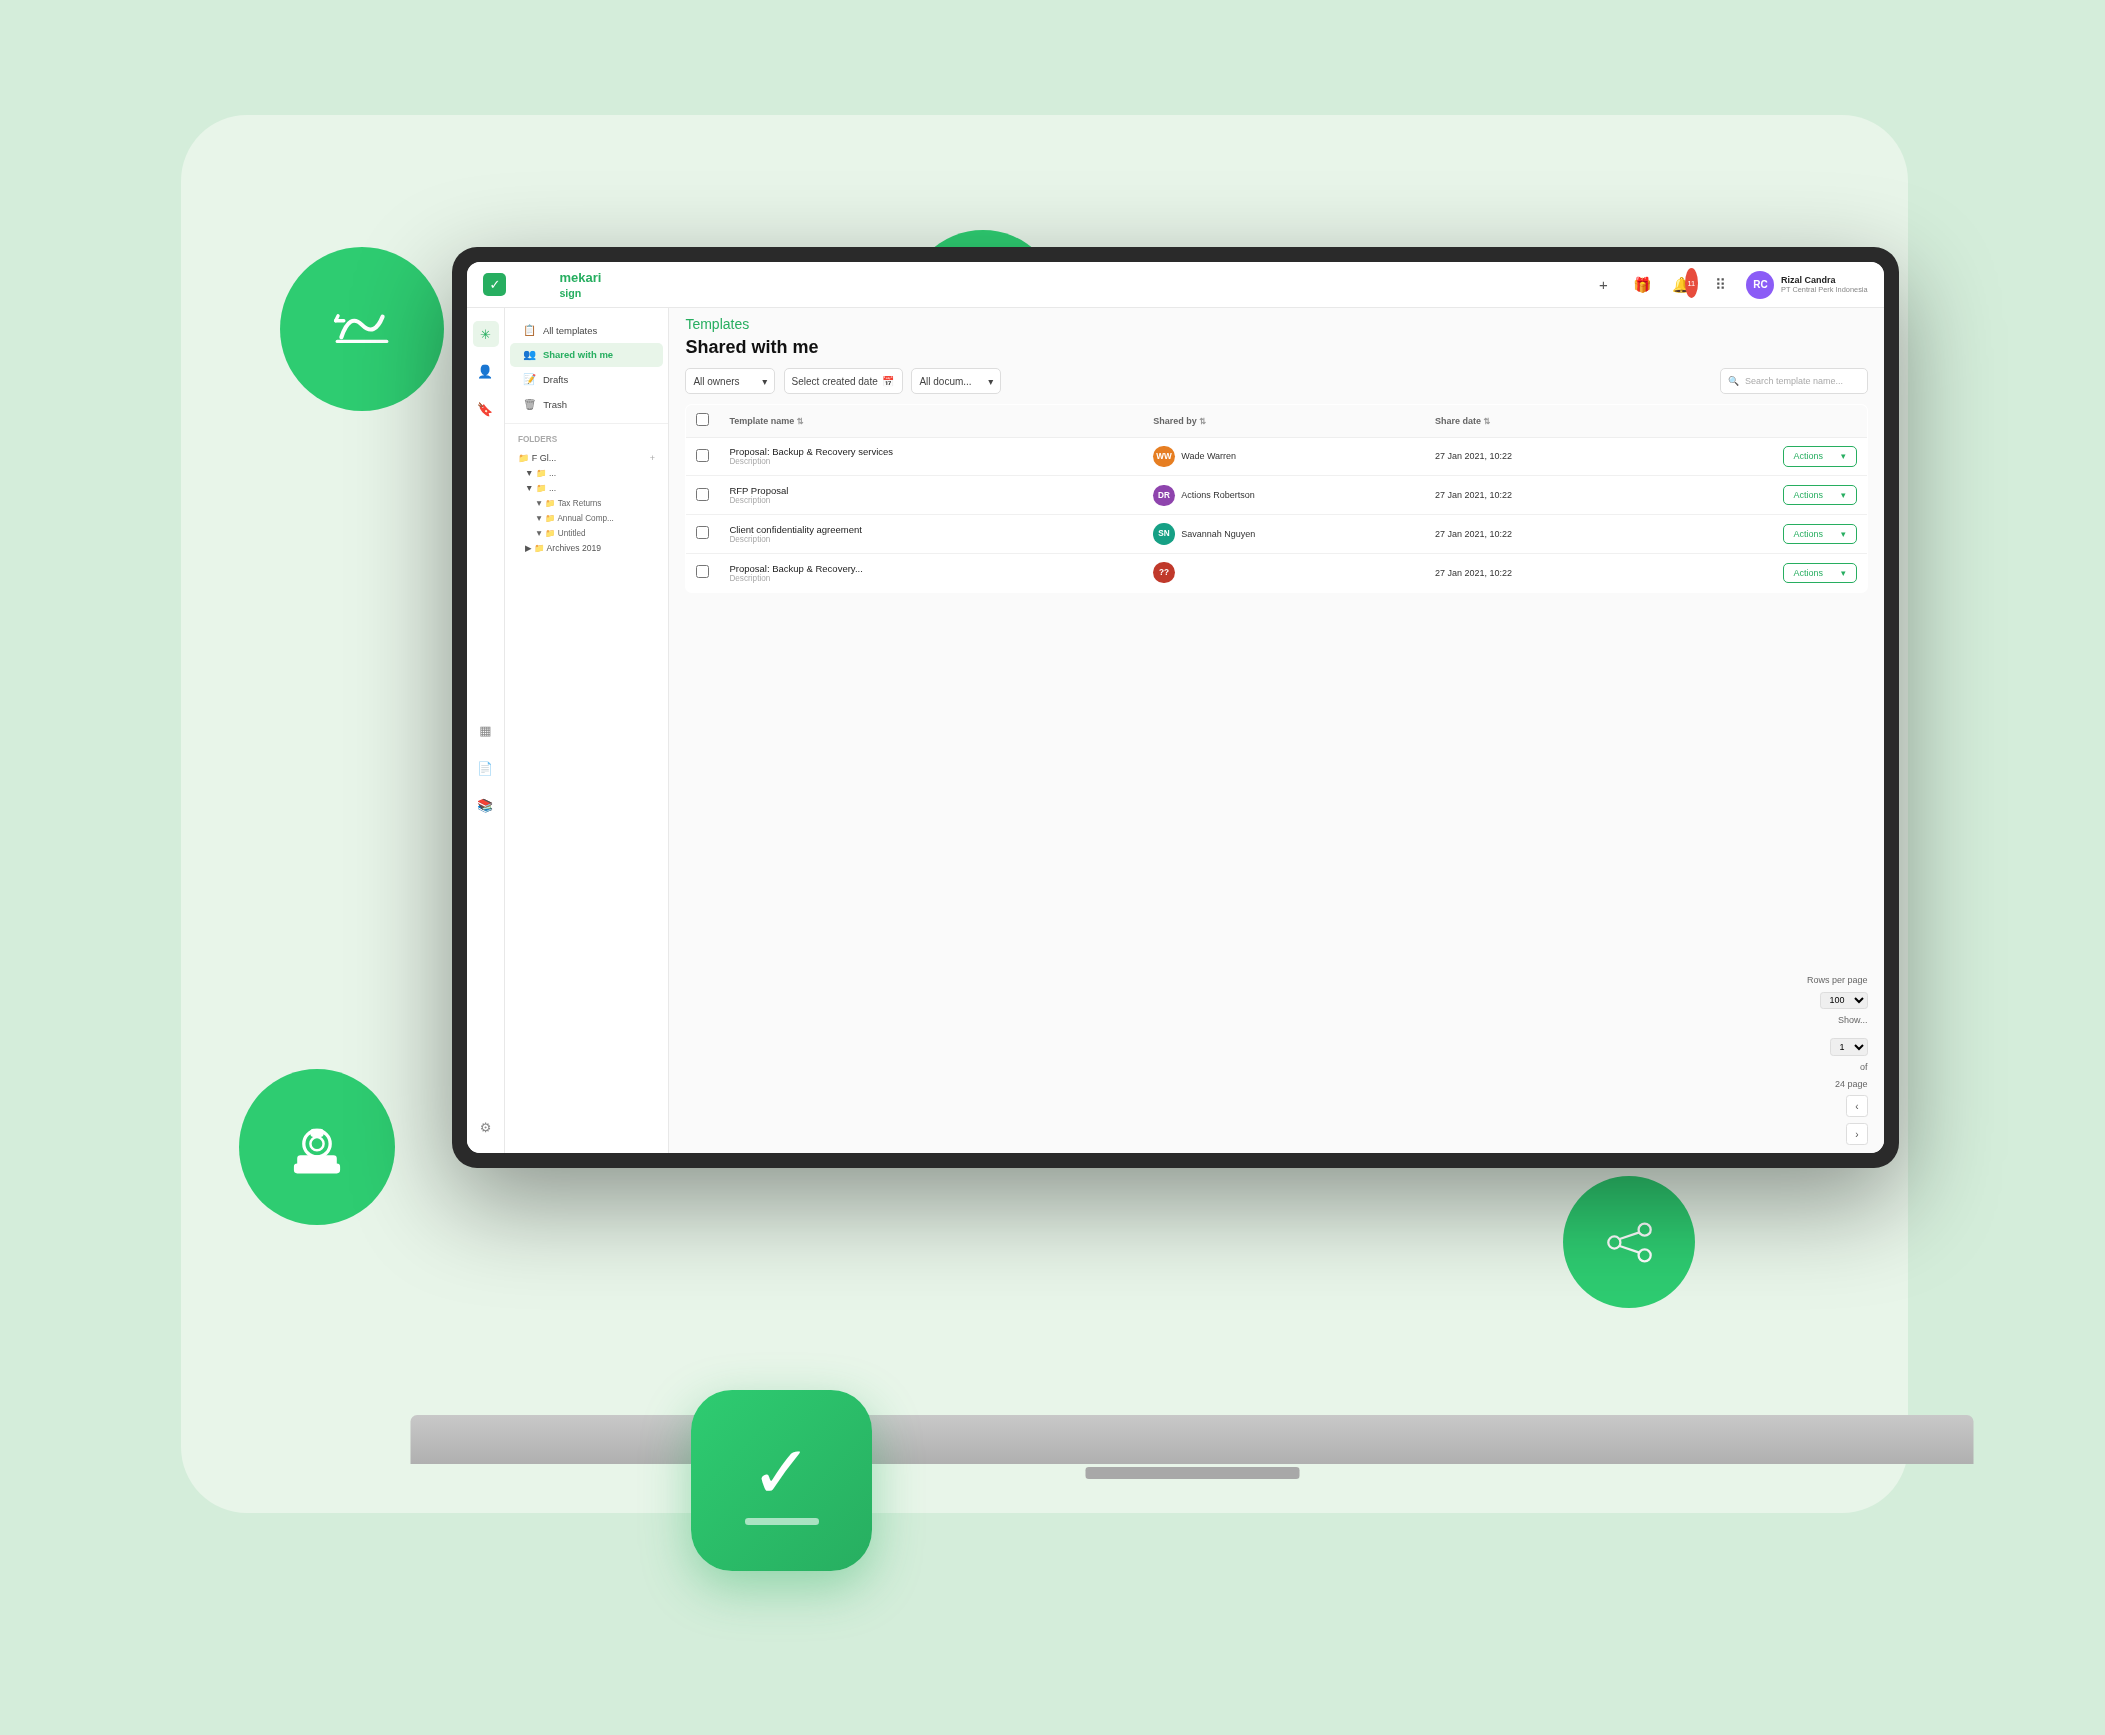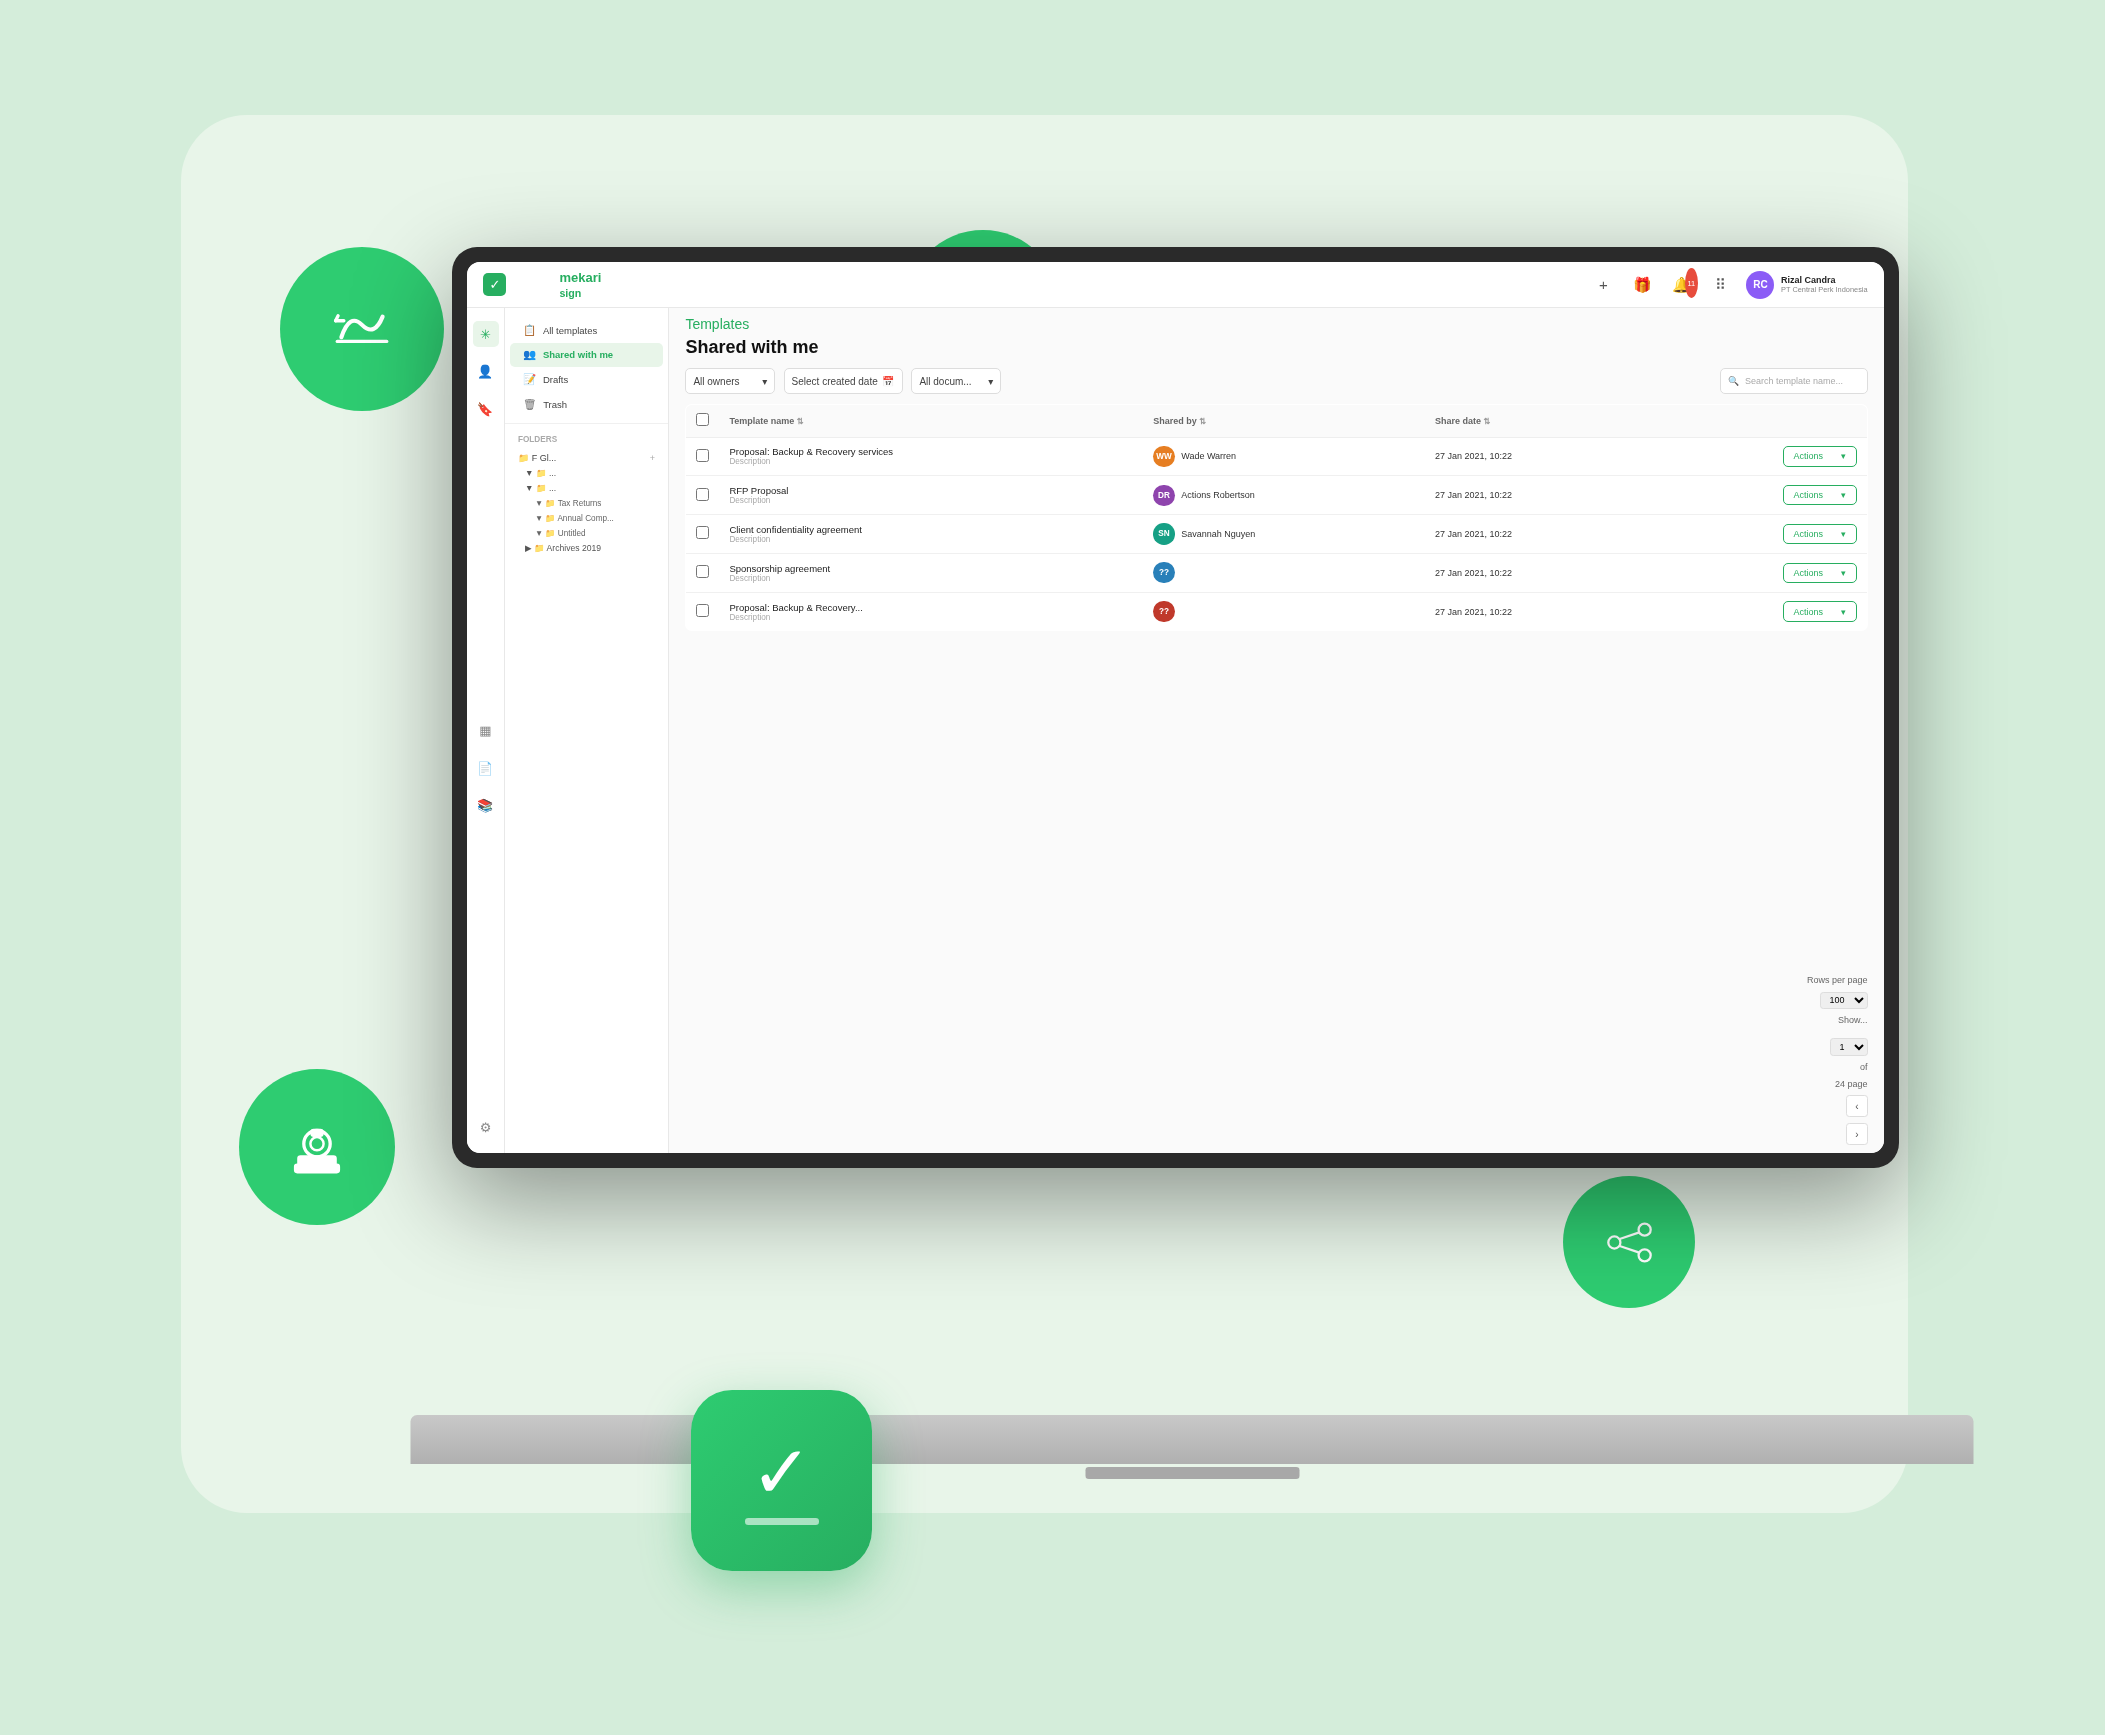--- a/index.html
+++ b/index.html
@@ -859,44 +859,20 @@
             <span>▾</span>
           </button>
         </div>
       </td>
     </tr>
                   <tr>
       <td class="checkbox-cell">
         <input type="checkbox" style="">
       </td>
       <td>
-        <div class="template-name">Sponsorship agreement</div>
-        <div class="template-desc">Description</div>
-      </td>
-      <td>
-        <div class="shared-by-cell">
-          <div class="shared-avatar" style="background:#2980b9">??</div>
-          <span></span>
-        </div>
-      </td>
-      <td>27 Jan 2021, 10:22</td>
-      <td>
-        <div class="actions-btn-wrapper">
-          <button class="actions-btn">
-            <span>Actions</span>
-            <span>▾</span>
-          </button>
-        </div>
-      </td>
-    </tr>
-                  <tr>
-      <td class="checkbox-cell">
-        <input type="checkbox" style="">
-      </td>
-      <td>
         <div class="template-name">Proposal: Backup &amp; Recovery...</div>
         <div class="template-desc">Description</div>
       </td>
       <td>
         <div class="shared-by-cell">
           <div class="shared-avatar" style="background:#c0392b">??</div>
           <span></span>
         </div>
       </td>
       <td>27 Jan 2021, 10:22</td>

